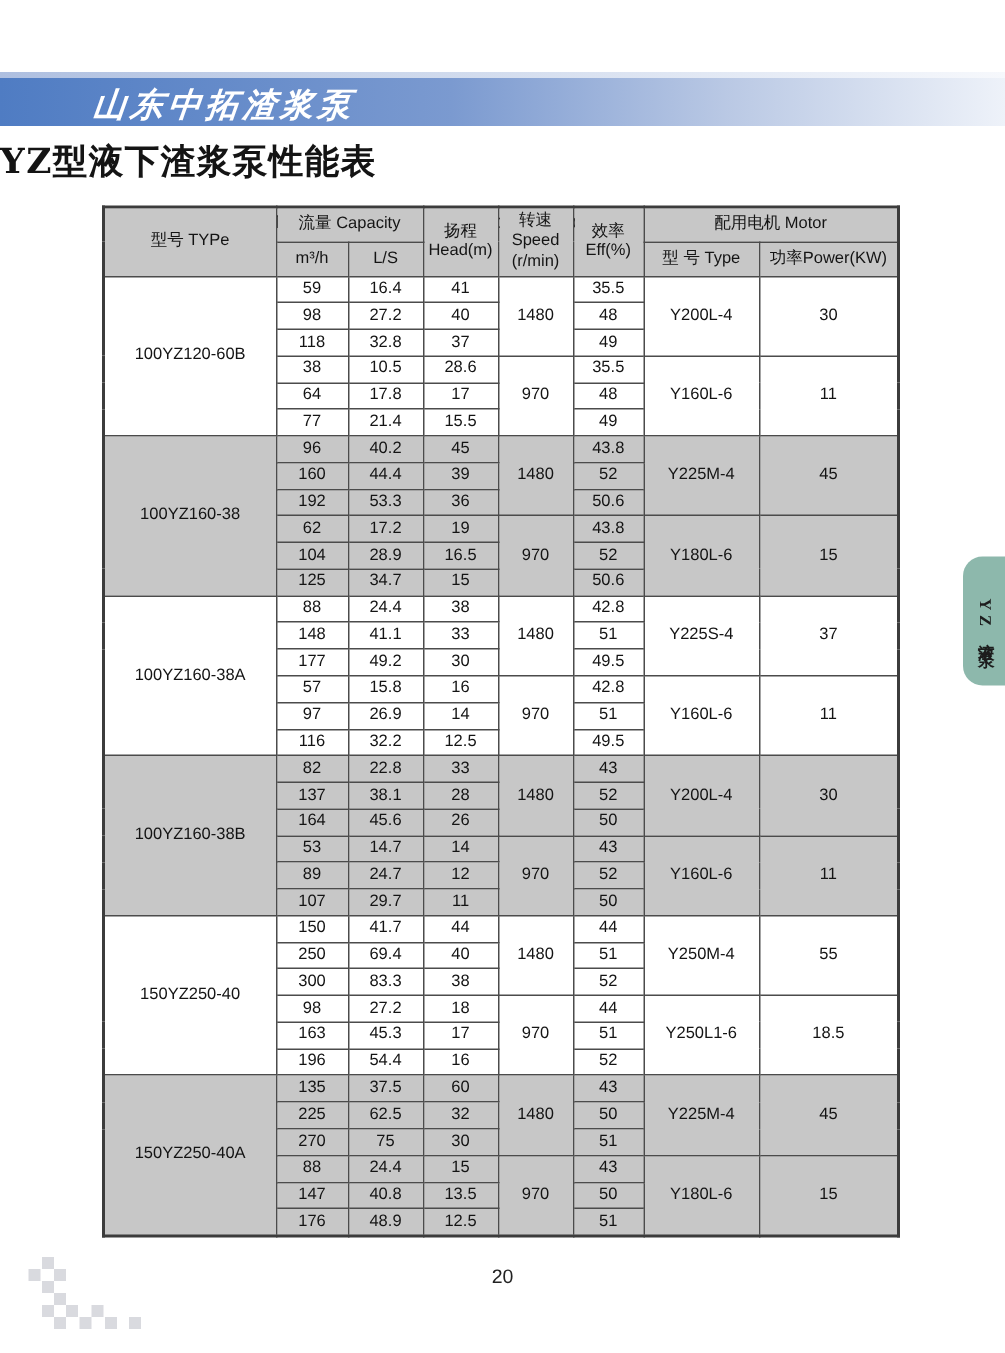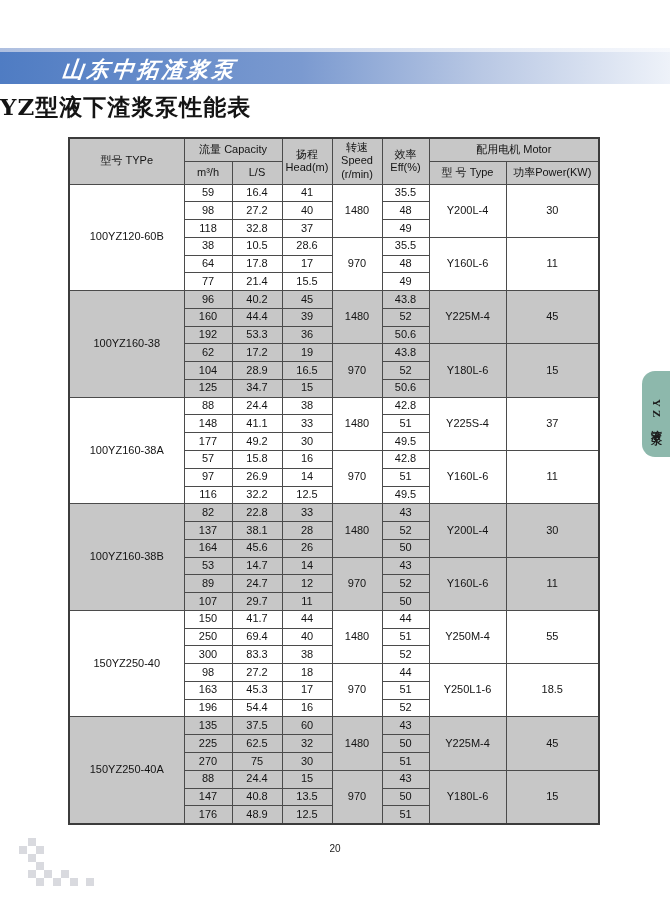--- a/index.html
+++ b/index.html
@@ -46,21 +46,21 @@
   
   .side-tab{position:absolute;right:0;top:371px;width:28px;height:86px;
         background:var(--tab-teal);border-radius:13px 0 0 13px;
         display:flex;align-items:center;justify-content:center;}
   .side-tab-text{writing-mode:vertical-rl;text-orientation:mixed;
         font-family:"Liberation Serif",serif;font-weight:600;font-size:11px;
         letter-spacing:3px;color:#1d1d1d;}
 
   
   .page-number{position:absolute;left:0;top:843px;width:670px;text-align:center;
-        font-size:10px;color:#222;}
+        font-size:13px;color:#222;}
   .decor-squares{position:absolute;left:0;top:0;width:670px;height:902px;pointer-events:none;}
   .decor-squares i{position:absolute;width:8px;height:8px;background:var(--decor);display:block;}
 </style>
 </head>
 <body>
 
 <div class="page">
 
   <div class="header-strip"></div>
   <div class="header-bar">

